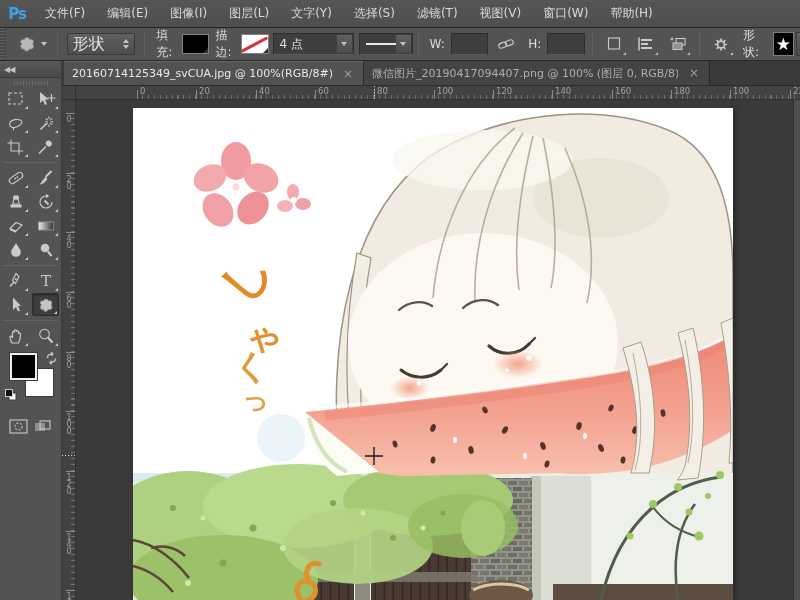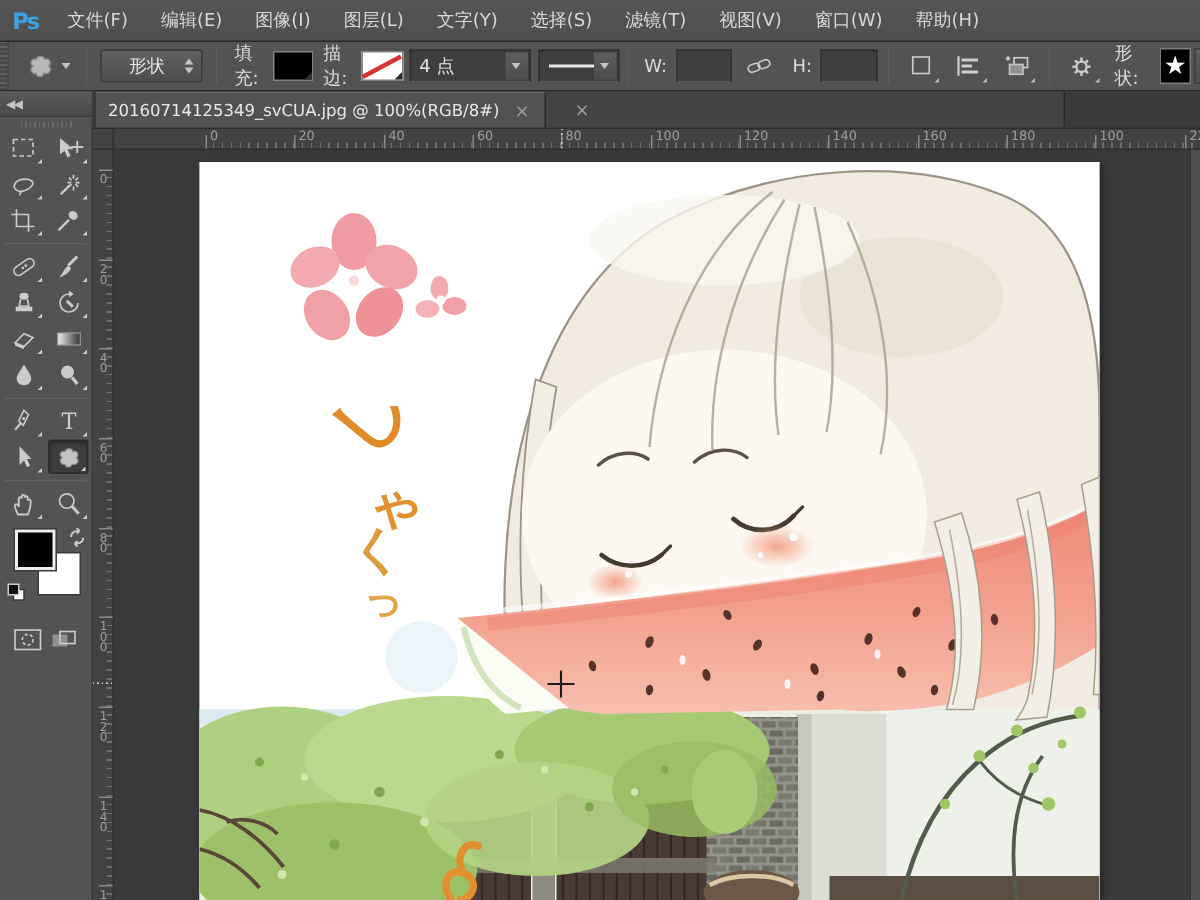--- a/index.html
+++ b/index.html
@@ -19,21 +19,21 @@
     display:flex;align-items:center;position:relative;}
   .obgrip{width:7px;height:100%;background:repeating-linear-gradient(#616161 0 1px,#484848 1px 3px);
     border-right:1px solid #464646;}
   .sep{width:1px;height:24px;background:#414141;border-right:1px solid #5f5f5f;margin:0 5px;}
   .toolpreview{display:flex;align-items:center;margin:0 2px 0 7px;padding:2px 3px;border-radius:2px;}
   .caret{width:0;height:0;border-left:3.5px solid transparent;border-right:3.5px solid transparent;
     border-top:4px solid #c4c4c4;margin-left:3px;}
   .combosel{width:84px;height:22px;background:linear-gradient(#606060,#4d4d4d);
     border:1px solid #3a3a3a;border-radius:2px;display:flex;align-items:center;
     padding:0 5px;margin:0 4px;}
-  .combosel .lbl{flex:1;font-size:12px;color:#e3e3e3;text-align:center;}
+  .combosel .lbl{flex:1;font-size:16px;color:#e3e3e3;}
   .updown{display:flex;flex-direction:column;gap:2px;}
   .updown i{display:block;width:0;height:0;border-left:3.5px solid transparent;border-right:3.5px solid transparent;}
   .updown .u{border-bottom:4px solid #c4c4c4;}
   .updown .d{border-top:4px solid #c4c4c4;}
   .oblabel{font-size:12px;color:#dcdcdc;margin:0 4px 0 6px;}
   .swatchbox{width:34px;height:20px;border:1px solid #828282;position:relative;background:#000;}
   .swatchbox.none{background:#fff;}
   .swatchbox.none::after{content:"";position:absolute;left:-2px;right:-2px;top:8px;height:3px;
     background:#d83232;transform:rotate(-28deg);}
   .swcorner{position:absolute;right:0;bottom:0;width:0;height:0;
@@ -434,20 +434,21 @@
     </div>
   </div>
 
   <div class="maincol">
     <div class="tabbar">
       <div class="dtab active" style="width:300px">
         <span style="flex:1;overflow:hidden">20160714125349_svCUA.jpg @ 100%(RGB/8#) *</span>
         <span class="tabclose">×</span>
       </div>
       <div class="dtab inactive" style="width:346px">
+        <span style="flex:1;overflow:hidden">微信图片_20190417094407.png @ 100% (图层 0, RGB/8)</span>
         <span class="tabclose">×</span>
       </div>
     </div>
 
     <div class="rulerwrap">
       <div class="rcorner"></div>
 
       <div class="hruler">
         <i class="tick" style="left:61px"></i>
           <span class="rl" style="left:64px">0</span>

